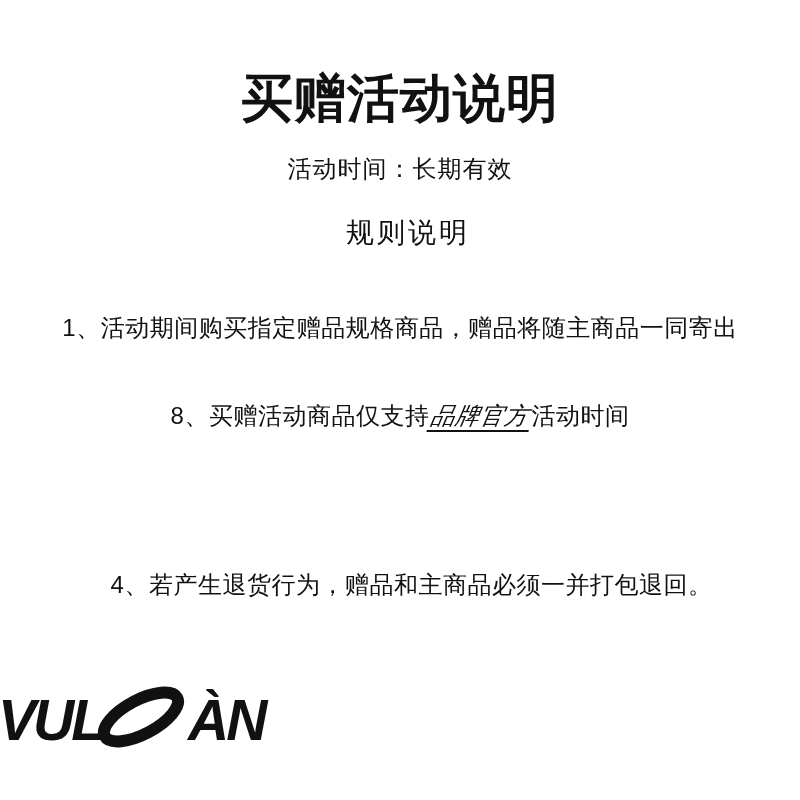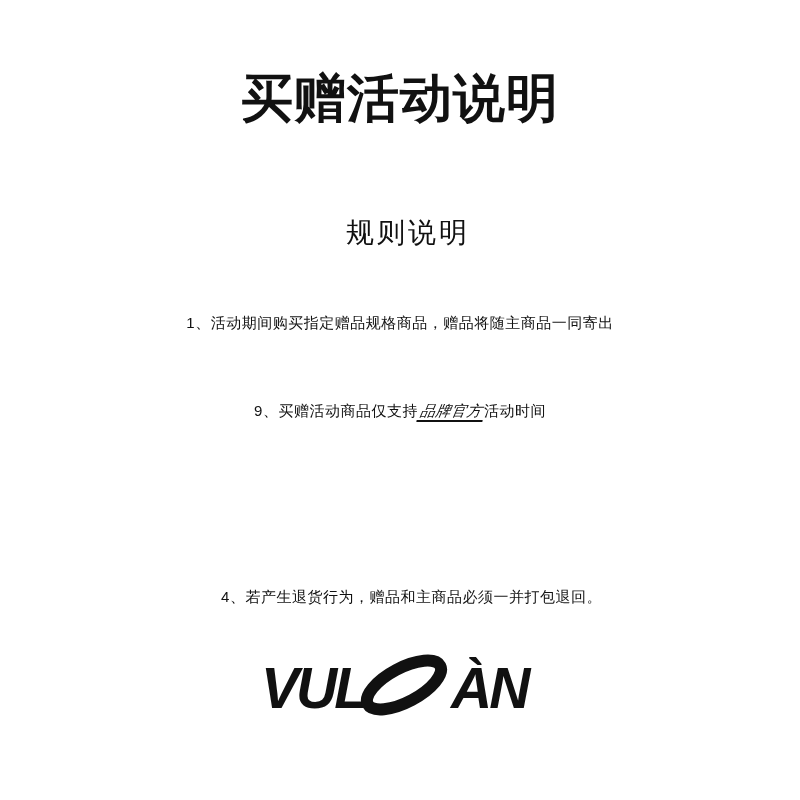--- a/index.html
+++ b/index.html
@@ -35,66 +35,67 @@
     letter-spacing: 1px;
   }
   .rules-heading {
     top: 218px;
     font-size: 28px;
     font-weight: 500;
     letter-spacing: 3px;
     margin-left: 8px;
   }
   .rule {
-    font-size: 15px;
+    font-size: 24px;
     font-weight: 500;
     letter-spacing: 0.5px;
   }
   .rule-1 { top: 315px; }
   .rule-2 { top: 403px; }
   .rule-3 { top: 492px; }
-  .rule-4 { top: 589px; padding-left: 23px; }
+  .rule-4 { top: 572px; padding-left: 23px; }
   .em {
     display: inline-block;
     font-style: italic;
     transform: skewX(-10deg);
     border-bottom: 2px solid #111111;
     padding: 0 2px 1px 2px;
   }
   .logo-wrap {
     position: absolute;
-    top: 654px; left: 0; width: 800px;
-    text-align: center;
+    top: 686px; left: 0; width: 800px;
+    text-align: left;
   }
   .logo-svg { display: inline-block; }
   .logo-text {
     font-family: "Liberation Sans", sans-serif;
     font-weight: bold;
     font-style: italic;
     font-size: 57px;
     letter-spacing: -3px;
     fill: #111111;
   }
 </style>
 </head>
 <body>
 
 <div class="poster">
 
   <div class="line title">买赠活动说明</div>
 
+  <div class="line subtitle">活动时间：长期有效</div>
 
   <div class="line rules-heading">规则说明</div>
 
   <div class="line rule rule-1">
     <span>1、活动期间购买指定赠品规格商品，赠品将随主商品一同寄出</span>
   </div>
 
   <div class="line rule rule-2">
-    <span>9、买赠活动商品仅支持</span><span class="em">品牌官方</span><span>活动时间</span>
+    <span>8、买赠活动商品仅支持</span><span class="em">品牌官方</span><span>活动时间</span>
   </div>
 
 
   <div class="line rule rule-4">
     <span>4、若产生退货行为，赠品和主商品必须一并打包退回。</span>
   </div>
 
   <div class="logo-wrap">
     <svg class="logo-svg" width="274" height="64" viewBox="0 0 274 64" xmlns="http://www.w3.org/2000/svg">
       <text class="logo-text" x="-2" y="54">VUL</text>

